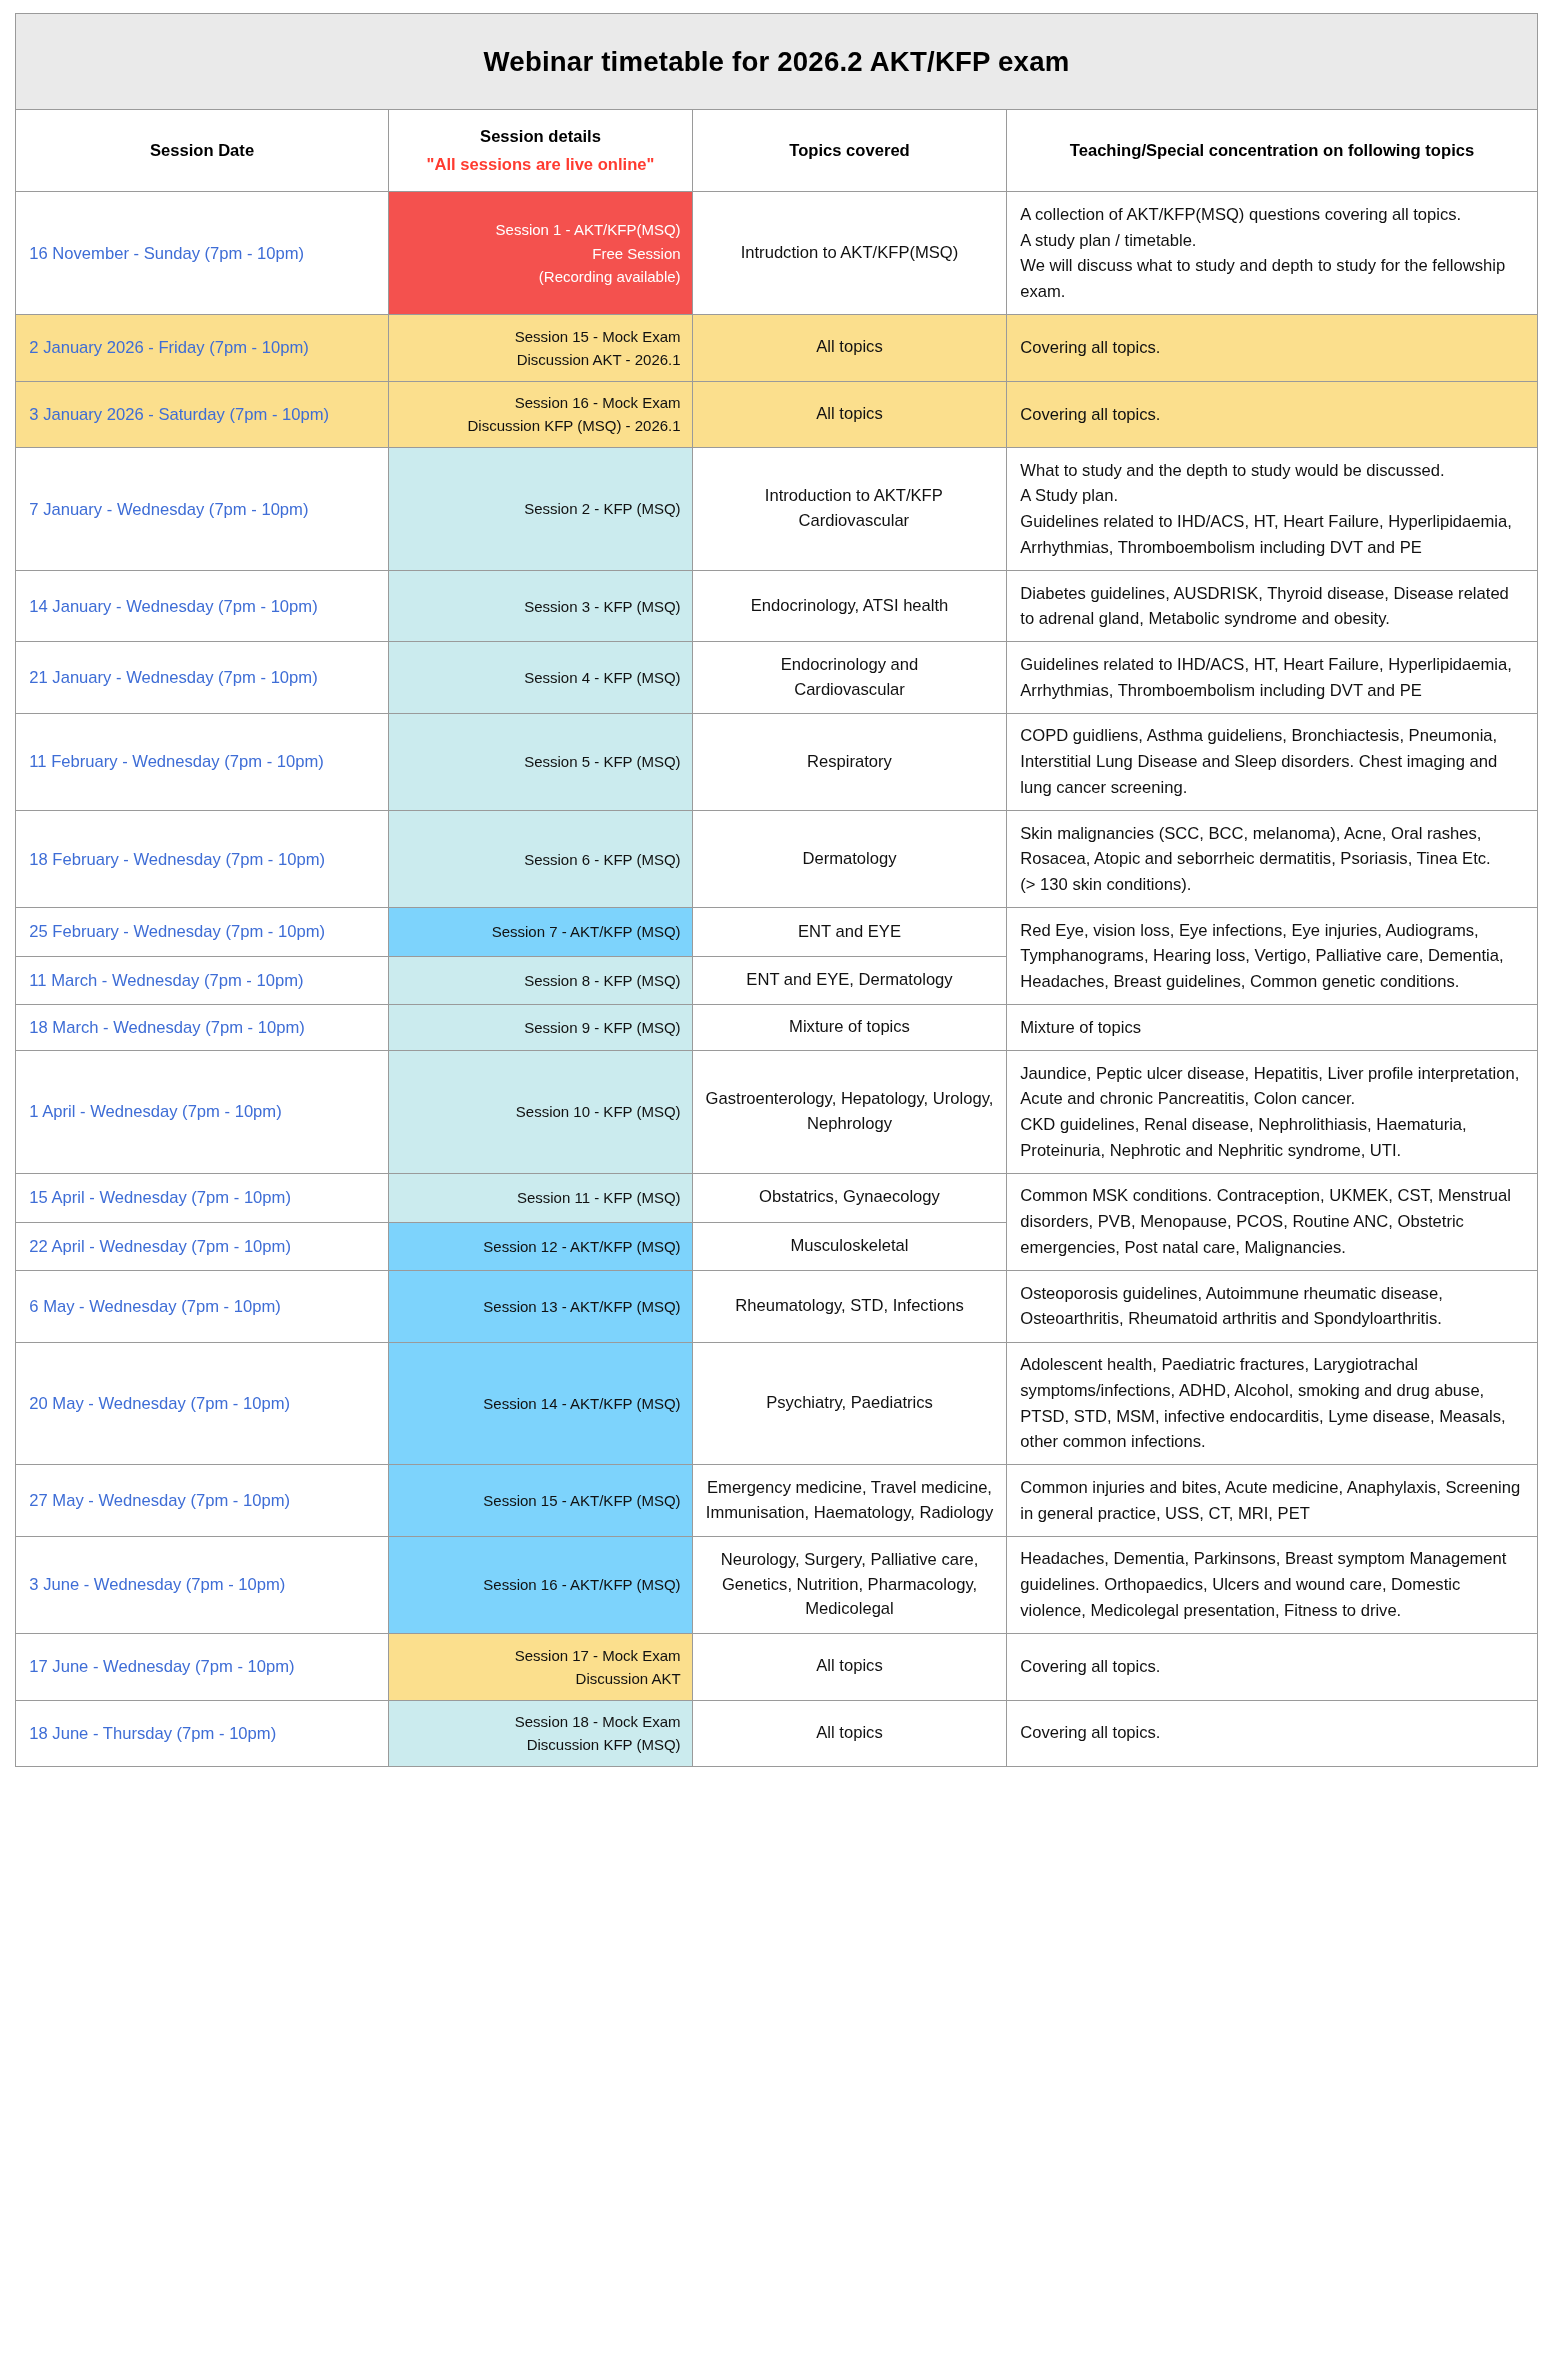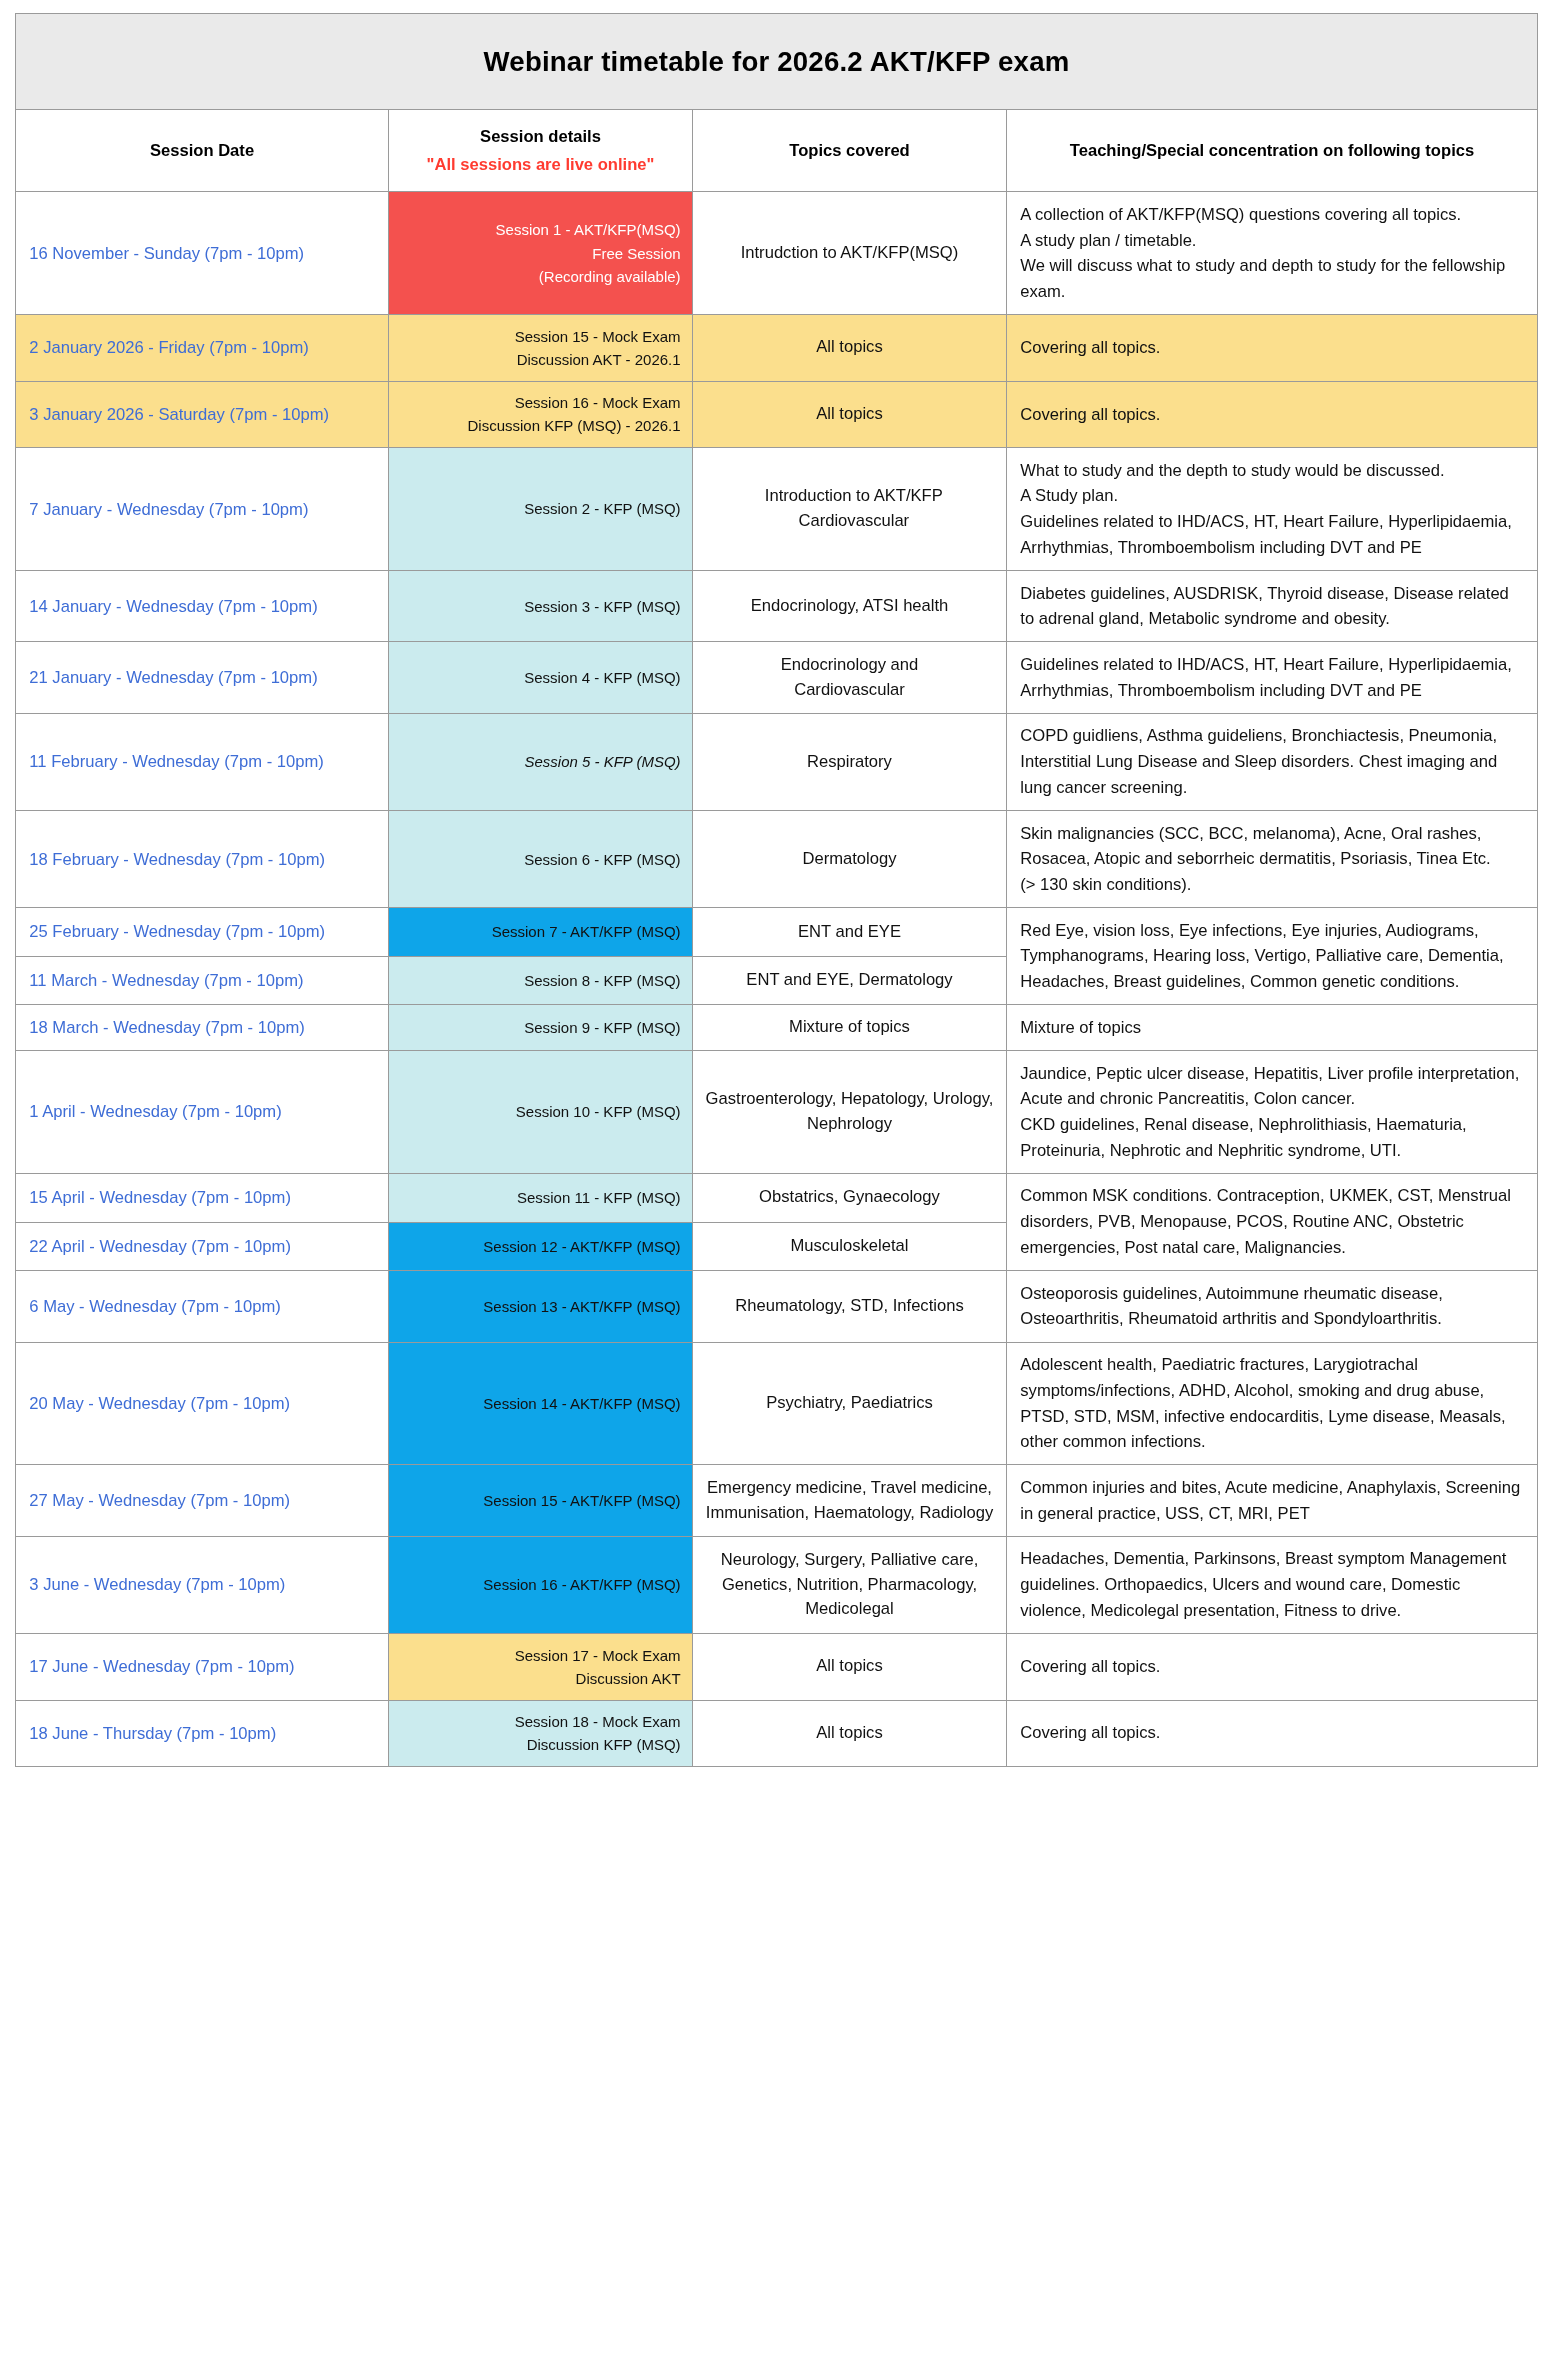--- a/index.html
+++ b/index.html
@@ -92,21 +92,21 @@
     text-align: left;
     padding: 9.5px 13.3px;
     line-height: 1.55;
     white-space: pre-line;
   }
 
   
   .fill-red    { background: #f4514e; color: #ffffff !important; }
   .fill-yellow { background: #fbdf8d; }
   .fill-cyan   { background: #cbebee; }
-  .fill-grey   { background: #0ea5e9; }
+  .fill-grey   { background: #7dd3fc; }
   .fill-white  { background: #ffffff; }
 
   tr.row-yellow td { background: #fbdf8d; }
 </style>
 </head>
 <body>
 
 <div id="sheet">
   <table class="timetable">
     <colgroup>
@@ -171,21 +171,21 @@
         </tr>
         <tr>
           <td class="date-cell fill-white">21 January - Wednesday (7pm - 10pm)</td>
           <td class="details-cell fill-cyan" style="white-space: pre-line;">Session 4 - KFP (MSQ)</td>
           <td class="topics-cell fill-white" style="white-space: pre-line;">Endocrinology and
 Cardiovascular</td>
           <td class="teach-cell fill-white">Guidelines related to IHD/ACS, HT, Heart Failure, Hyperlipidaemia, Arrhythmias, Thromboembolism including DVT and PE</td>
         </tr>
         <tr>
           <td class="date-cell fill-white">11 February - Wednesday (7pm - 10pm)</td>
-          <td class="details-cell fill-cyan" style="white-space: pre-line; font-style: italic;">Session 5 - KFP (MSQ)</td>
+          <td class="details-cell fill-cyan" style="white-space: pre-line;">Session 5 - KFP (MSQ)</td>
           <td class="topics-cell fill-white" style="white-space: pre-line;">Respiratory</td>
           <td class="teach-cell fill-white">COPD guidliens, Asthma guideliens, Bronchiactesis, Pneumonia, Interstitial Lung Disease and Sleep disorders. Chest imaging and lung cancer screening.</td>
         </tr>
         <tr>
           <td class="date-cell fill-white">18 February - Wednesday (7pm - 10pm)</td>
           <td class="details-cell fill-cyan" style="white-space: pre-line;">Session 6 - KFP (MSQ)</td>
           <td class="topics-cell fill-white" style="white-space: pre-line;">Dermatology</td>
           <td class="teach-cell fill-white">Skin malignancies (SCC, BCC, melanoma), Acne, Oral rashes, Rosacea, Atopic and seborrheic dermatitis, Psoriasis, Tinea Etc.
 (&gt; 130 skin conditions).</td>
         </tr>

